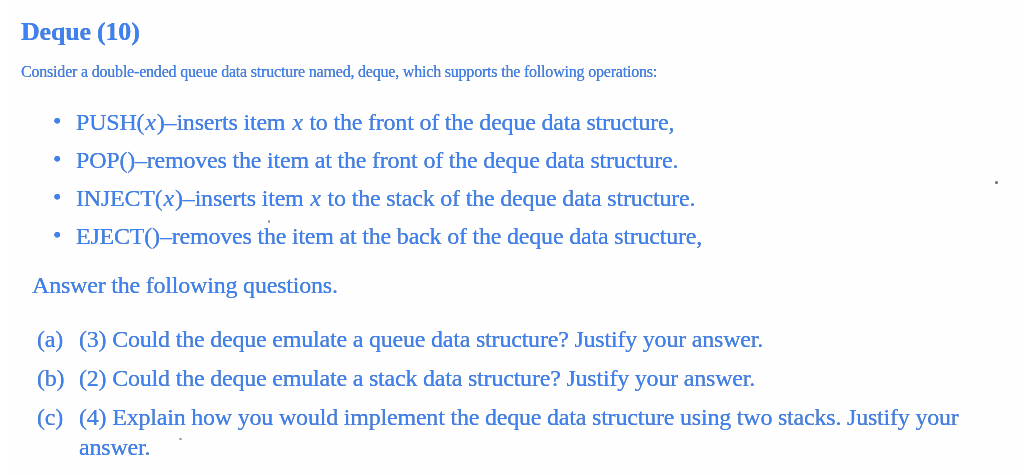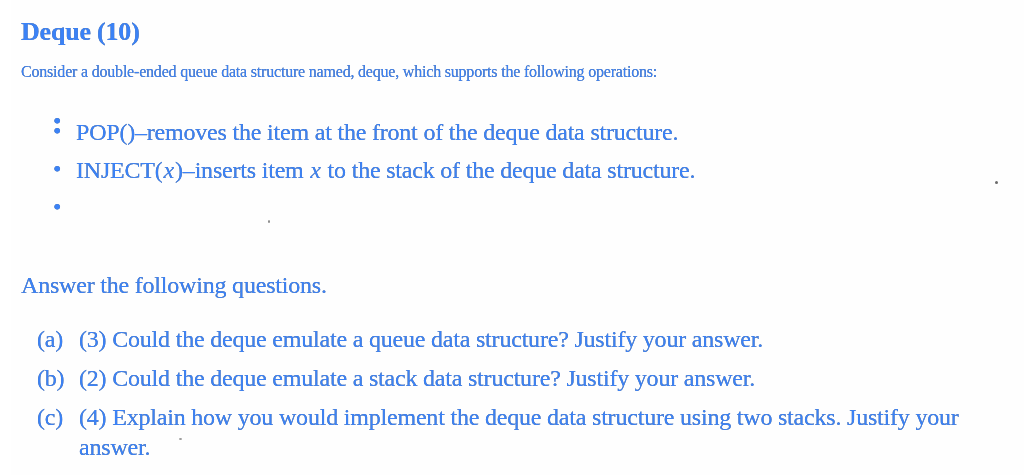--- a/index.html
+++ b/index.html
@@ -55,21 +55,21 @@
     left: 42px;
     top: -1px;
     font-size: 24px;
   }
   .var {
     font-style: italic;
     padding: 0 1px;
   }
   .answer-prompt {
     position: absolute;
-    left: 10px;
+    left: 21px;
     top: 270px;
     font-size: 24px;
     line-height: 30px;
   }
   .questions {
     position: absolute;
     left: 0;
     top: 324px;
     width: 1015px;
   }
@@ -105,34 +105,36 @@
 <div class="page">
 
   <div class="title">Deque (10)</div>
 
   <div class="intro">Consider a double-ended queue data structure named, deque, which supports the following operations:</div>
 
   <div class="ops">
 
     <div class="op">
       <span class="bullet">•</span>
+      <span><span>PUSH(</span><span class="var">x</span><span>)–inserts item </span><span class="var">x</span><span> to the front of the deque data structure,</span></span>
     </div>
 
     <div class="op">
       <span class="bullet">•</span>
       <span><span>POP()–removes the item at the front of the deque data structure.</span></span>
     </div>
 
     <div class="op">
       <span class="bullet">•</span>
       <span><span>INJECT(</span><span class="var">x</span><span>)–inserts item </span><span class="var">x</span><span> to the stack of the deque data structure.</span></span>
     </div>
 
     <div class="op">
       <span class="bullet">•</span>
+      <span><span>EJECT()–removes the item at the back of the deque data structure,</span></span>
     </div>
 
   </div>
 
   <div class="answer-prompt">Answer the following questions.</div>
 
   <div class="questions">
 
     <div class="q">
       <span class="qlabel">(a)</span>

